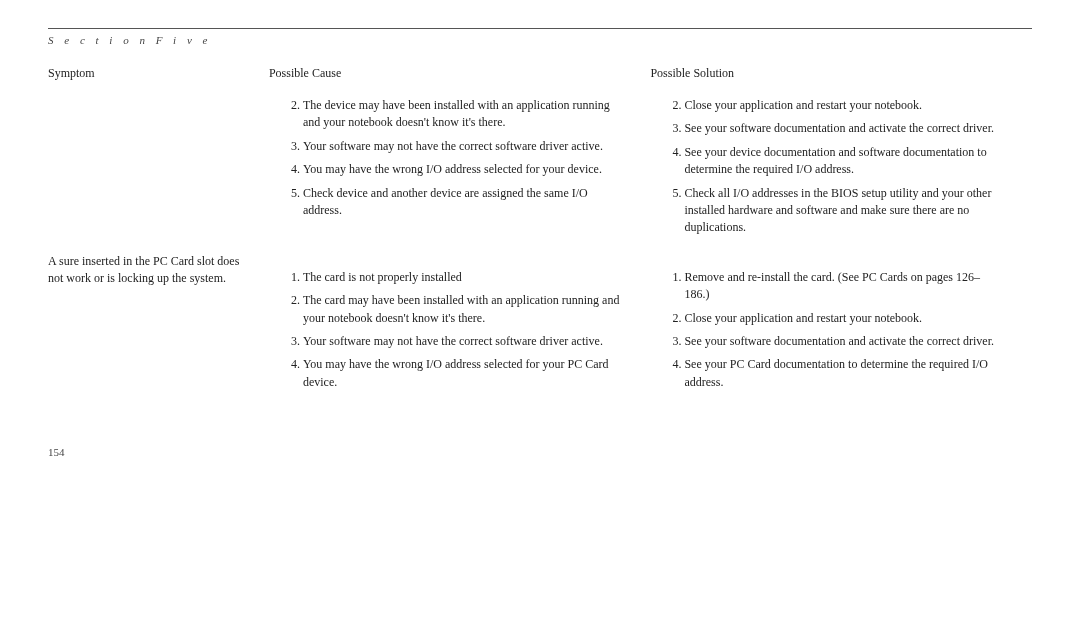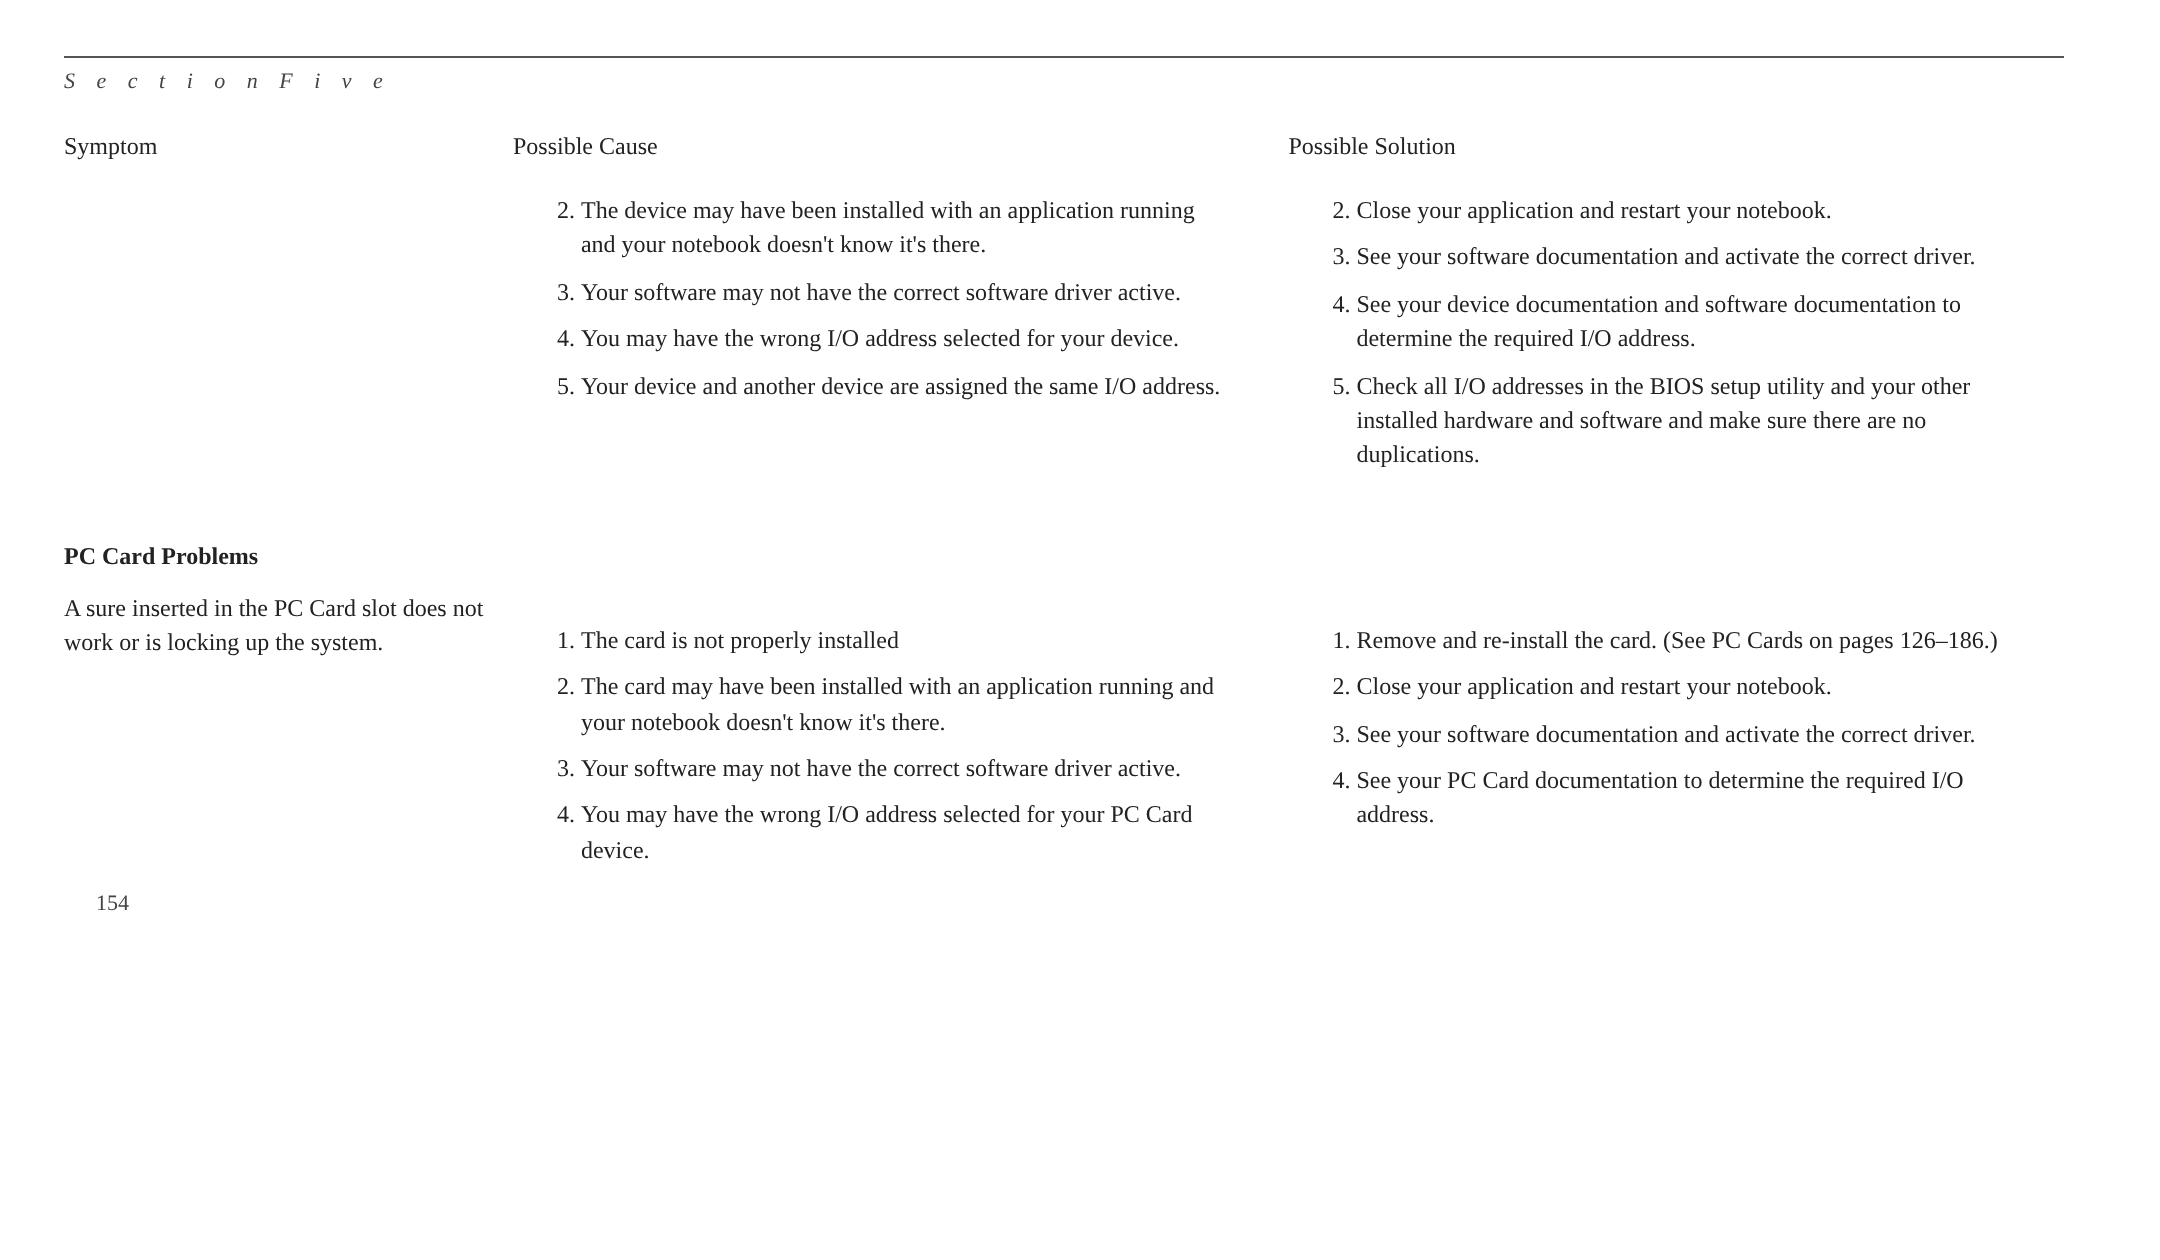--- a/index.html
+++ b/index.html
@@ -8,21 +8,21 @@
       height: 630px;
       background: #fff;
       font-family: Georgia, 'Times New Roman', serif;
       font-size: 12px;
       color: #222;
       overflow: hidden;
     }
     .page {
       width: 1080px;
       height: 494px;
-      padding: 28px 48px 24px 32px;
+      padding: 28px 48px 24px 48px;
       position: relative;
     }
     .header {
       border-top: 1.5px solid #555;
       padding-top: 4px;
       margin-bottom: 18px;
     }
     .header-title {
       font-size: 11px;
       letter-spacing: 4px;
@@ -103,38 +103,33 @@
 
       <tr>
         <td class="col-symptom symptom-section-upper">
           
         </td>
         <td>
           <ol start="2">
             <li>The device may have been installed with an application running and your notebook doesn't know it's there.</li>
             <li>Your software may not have the correct software driver active.</li>
             <li>You may have the wrong I/O address selected for your device.</li>
-            <li>Your device and another device are assigned the same I/O address.</li>
+            <li>Check device and another device are assigned the same I/O address.</li>
           </ol>
         </td>
         <td>
           <ol start="2">
             <li>Close your application and restart your notebook.</li>
             <li>See your software documentation and activate the correct driver.</li>
             <li>See your device documentation and software documentation to determine the required I/O address.</li>
             <li>Check all I/O addresses in the BIOS setup utility and your other installed hardware and software and make sure there are no duplications.</li>
           </ol>
         </td>
       </tr>
 
-      <tr class="divider-row">
-        <td colspan="3">
-          <div class="section-title">PC Card Problems</div>
-        </td>
-      </tr>
 
       <tr>
         <td class="col-symptom">
           <div class="section-desc">A sure inserted in the PC Card slot does not work or is locking up the system.</div>
         </td>
         <td>
           <ol>
             <li>The card is not properly installed</li>
             <li>The card may have been installed with an application running and your notebook doesn't know it's there.</li>
             <li>Your software may not have the correct software driver active.</li>

